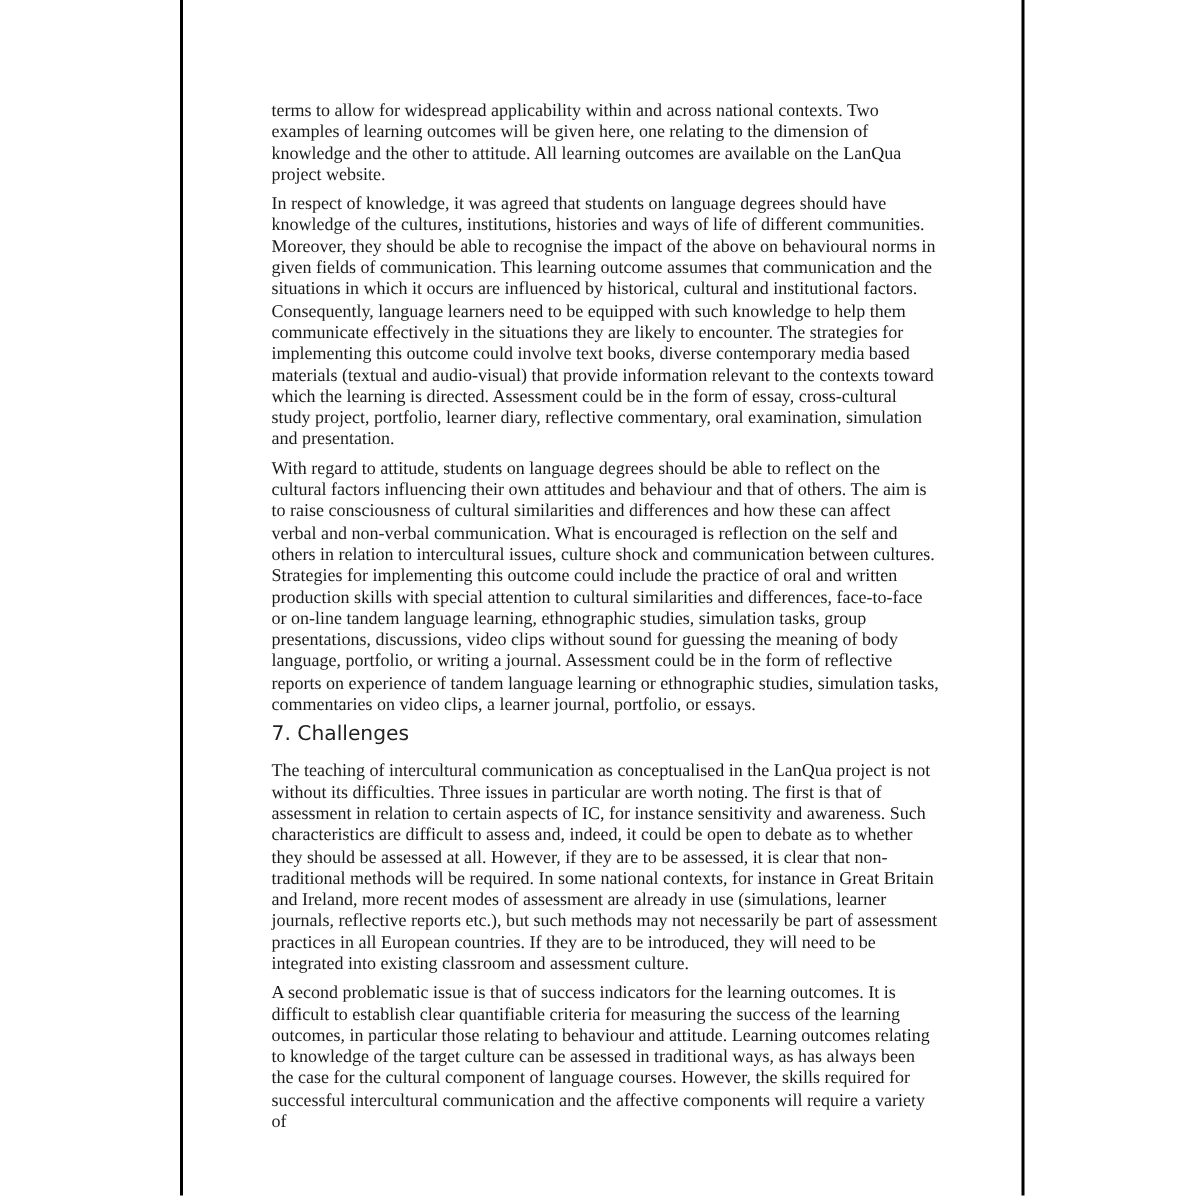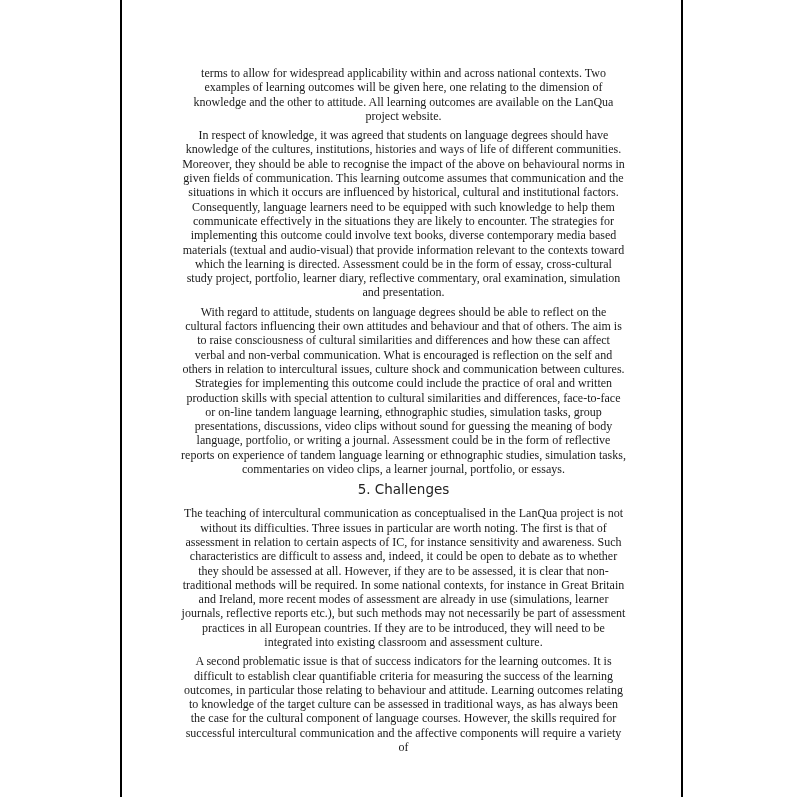--- a/index.html
+++ b/index.html
@@ -25,21 +25,21 @@
   .border-left  { left: 120px; }
   .border-right { left: 681px; }
   .text-column {
     position: absolute;
     left: 181px;
     top: 66px;
     width: 445px;
     color: #1a1a1a;
     font-size: 12px;
     line-height: 14.3px;
-    text-align: center;
+    text-align: left;
   }
   .text-column p {
     margin: 0 0 5px 0;
   }
   .section-heading {
     font-family: "DejaVu Sans", sans-serif;
     font-size: 13.5px;
     font-weight: 400;
     line-height: 17px;
     color: #222222;
@@ -56,21 +56,21 @@
   <div class="border-line border-right"></div>
 
   <div class="text-column">
 
     <p>terms to allow for widespread applicability within and across national contexts.  Two examples of learning outcomes will be given here, one relating to the dimension of knowledge and the other to attitude. All learning outcomes are available on the LanQua project website.</p>
 
     <p>In respect of knowledge, it was agreed that students on language degrees should have knowledge of the cultures, institutions, histories and ways of life of different communities. Moreover, they should be able to recognise the impact of the above on behavioural norms in given fields of communication.  This learning outcome assumes that communication and the situations in which it occurs are influenced by historical, cultural and institutional factors. Consequently, language learners need to be equipped with such knowledge to help them communicate effectively in the situations they are likely to encounter.  The strategies for implementing this outcome could involve text books, diverse contemporary media based materials (textual and audio-visual) that provide information relevant to the contexts toward which the learning is directed. Assessment could be in the form of essay, cross-cultural study project, portfolio, learner diary, reflective commentary, oral examination, simulation and presentation.</p>
 
     <p>With regard to attitude, students on language degrees should be able to reflect on the cultural factors influencing their own attitudes and behaviour and that of others. The aim is to raise consciousness of cultural similarities and differences and how these can affect verbal and non-verbal communication.  What is encouraged is reflection on the self and others in relation to intercultural issues, culture shock and communication between cultures. Strategies for implementing this outcome could include the practice of oral and written production skills with special attention to cultural similarities and differences, face-to-face or on-line tandem language learning, ethnographic studies, simulation tasks, group presentations, discussions, video clips without sound for guessing the meaning of body language, portfolio, or writing a journal.  Assessment could be in the form of reflective reports on experience of tandem language learning or ethnographic studies, simulation tasks, commentaries on video clips, a learner journal, portfolio, or essays.</p>
 
-    <h2 class="section-heading">5. Challenges</h2>
+    <h2 class="section-heading">7. Challenges</h2>
 
     <p>The teaching of intercultural communication as conceptualised in the LanQua project is not without its difficulties. Three issues in particular are worth noting. The first is that of assessment in relation to certain aspects of IC, for instance sensitivity and awareness. Such characteristics are difficult to assess and, indeed, it could be open to debate as to whether they should be assessed at all. However, if they are to be assessed, it is clear that non-traditional methods will be required. In some national contexts, for instance in Great Britain and Ireland, more recent modes of assessment are already in use (simulations, learner journals, reflective reports etc.), but such methods may not necessarily be part of assessment practices in all European countries. If they are to be introduced, they will need to be integrated into existing classroom and assessment culture.</p>
 
     <p>A second problematic issue is that of success indicators for the learning outcomes. It is difficult to establish clear quantifiable criteria for measuring the success of the learning outcomes, in particular those relating to behaviour and attitude. Learning outcomes relating to knowledge of the target culture can be assessed in traditional ways, as has always been the case for the cultural component of language courses. However, the skills required for successful intercultural communication and the affective components will require a variety of</p>
 
   </div>
 
 </div>
 
 </body></html>

